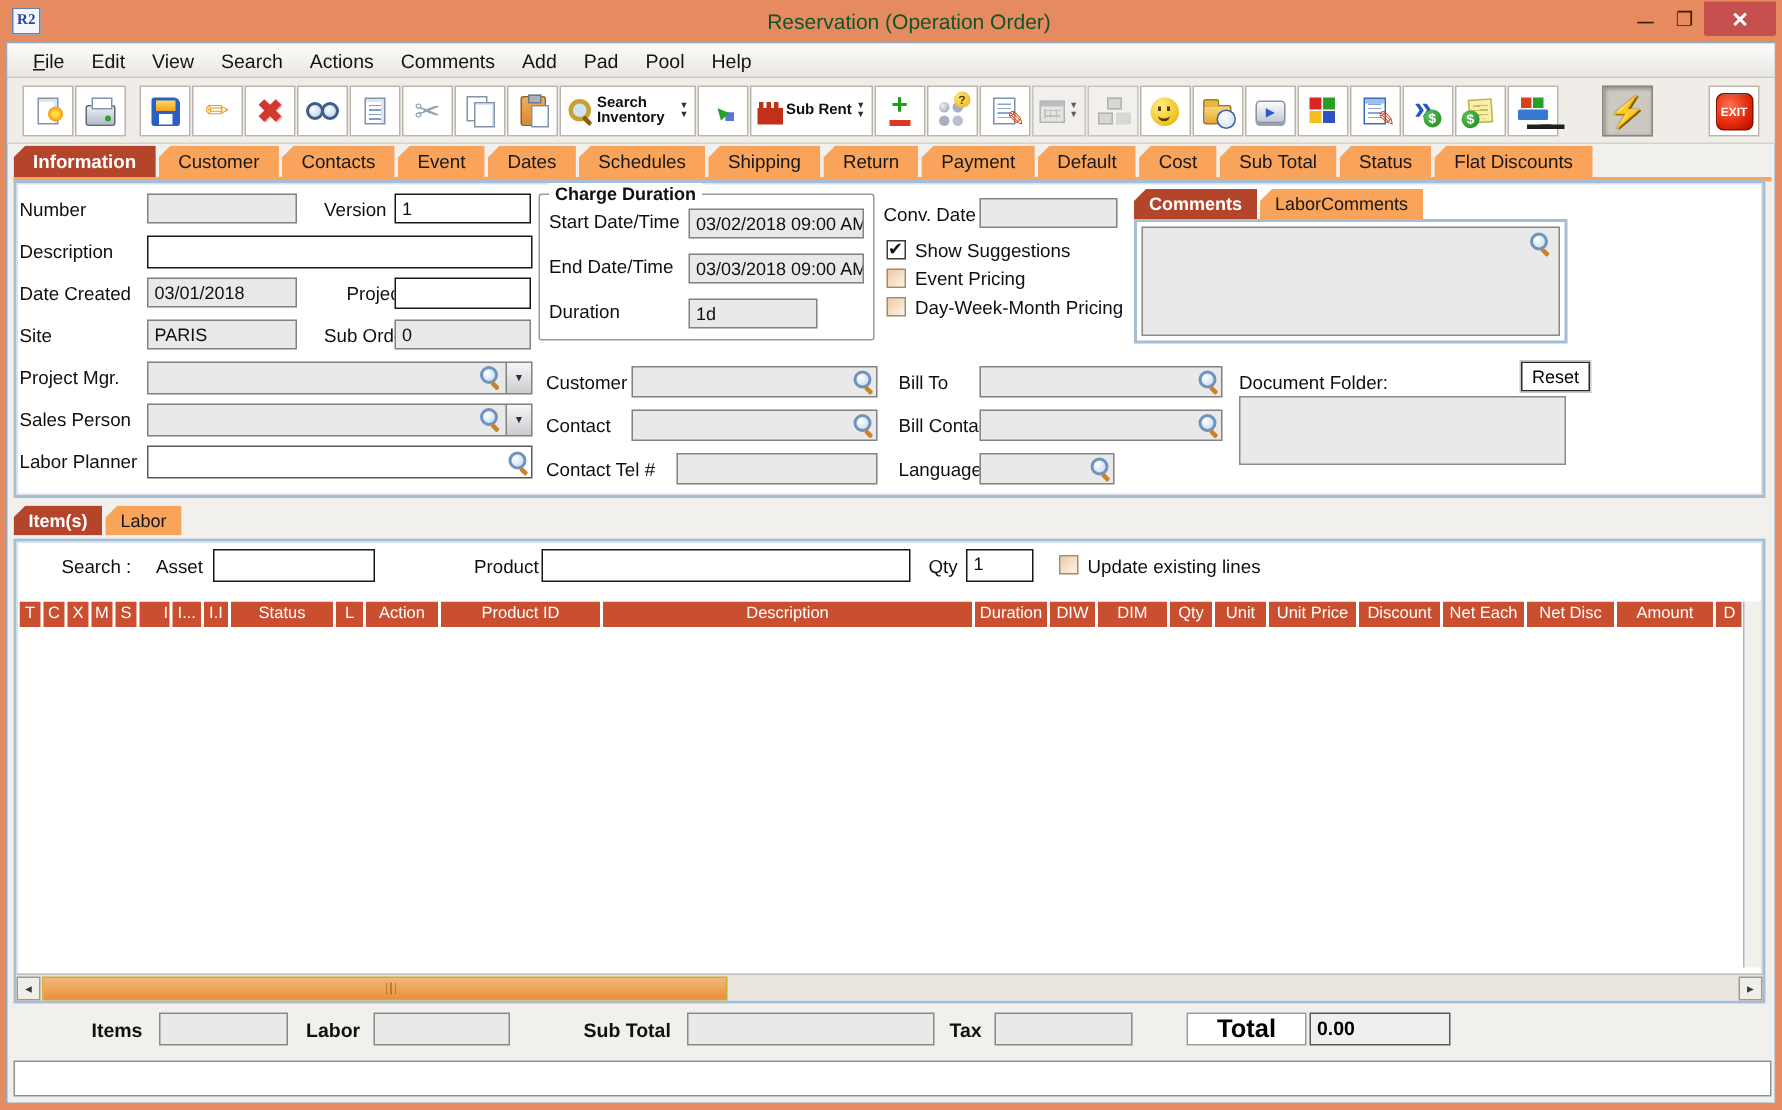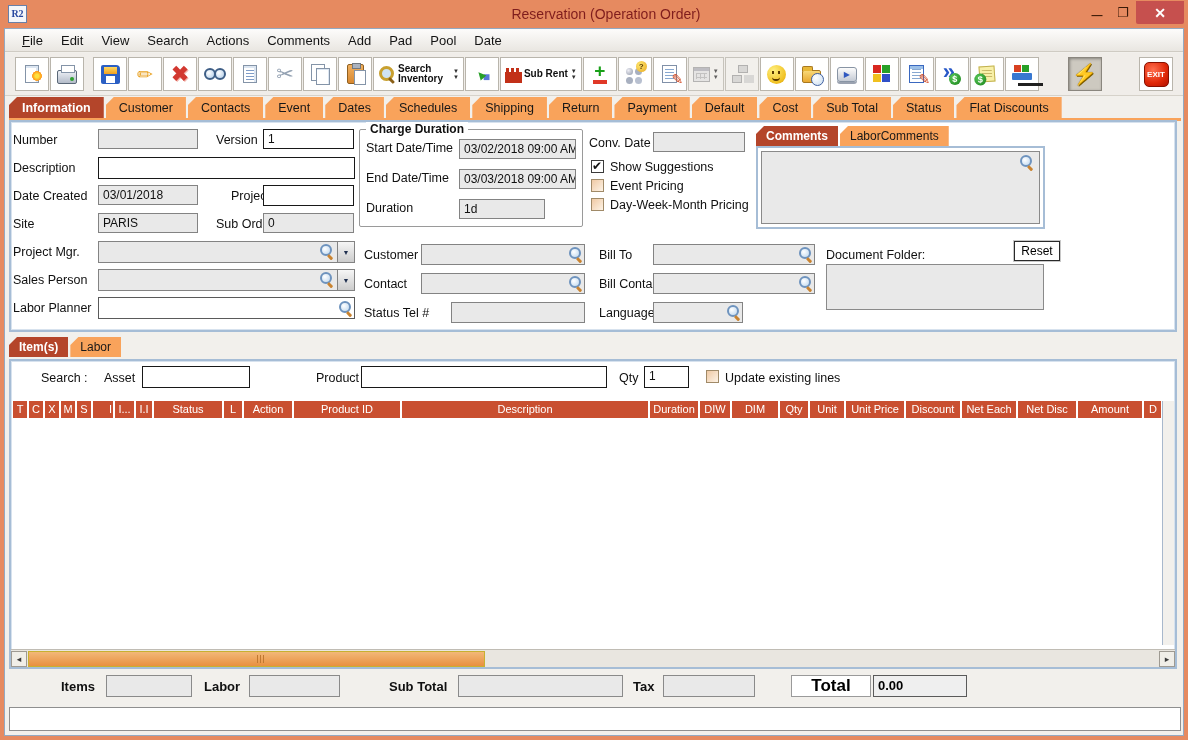--- a/index.html
+++ b/index.html
@@ -2,21 +2,21 @@
 <html><head>
 <meta charset="utf-8">
 <style>
   * { margin:0; padding:0; box-sizing:border-box; }
   html,body { width:1188px; height:740px; overflow:hidden; font-family:"Liberation Sans",sans-serif; }
   #win { position:relative; width:1188px; height:740px; background:#E68A60; }
 
   
   #titlebar { position:absolute; left:0; top:0; width:100%; height:28px; }
   #appicon { position:absolute; left:8px; top:5px; width:19px; height:18px; background:#F4F6FA; border:1px solid #6880A8; font-size:10px; font-weight:bold; color:#2848A0; text-align:center; line-height:16px; font-family:"Liberation Serif",serif; }
-  #title { position:absolute; left:0; right:0; top:6px; text-align:center; font-size:14px; color:#7f1d1d;margin-left:24px; }
+  #title { position:absolute; left:0; right:0; top:6px; text-align:center; font-size:14px; color:#14532d;margin-left:24px; }
   .wbtn { position:absolute; top:0; height:24px; display:flex; align-items:center; justify-content:center; color:#3A1A08; }
   #btn-min { left:1084px; width:26px; } #btn-min::after { content:"—"; font-size:11px; font-weight:bold; margin-top:6px; }
   #btn-max { left:1110px; width:26px; } #btn-max::after { content:"❐"; font-size:13px; }
   #btn-close { left:1136px; width:48px; height:23px; top:1px; background:#C6504E; border-radius:0 0 2px 2px; }
   #btn-close::after { content:"✕"; color:#fff; font-size:14px; font-weight:bold; }
 
   
   #content { position:absolute; left:4px; top:28px; width:1180px; height:708px; background:#F2F0EC; border:1px solid #93A9C2; }
 
   
@@ -158,21 +158,21 @@
     <div id="menubar">
       <span class="menu-item accel">File</span>
       <span class="menu-item">Edit</span>
       <span class="menu-item">View</span>
       <span class="menu-item">Search</span>
       <span class="menu-item">Actions</span>
       <span class="menu-item">Comments</span>
       <span class="menu-item">Add</span>
       <span class="menu-item">Pad</span>
       <span class="menu-item">Pool</span>
-      <span class="menu-item">Date</span>
+      <span class="menu-item">Help</span>
     </div>
 
     <div id="toolbar">
       <div class="tb">
           <span class="pg i-new"></span>
         </div>
       <div class="tb">
           <span class="i-print"></span>
         </div>
       <span class="gap8"></span>
@@ -347,21 +347,21 @@
 
       <span class="lbl" style="left:353px; top:155px;">Contact</span>
       <div class="fld" style="left:410px; top:151px; width:164px; height:21px;">
           <span class="mag"></span>
         </div>
       <span class="lbl" style="left:588px; top:155px;">Bill Contact</span>
       <div class="fld" style="left:642px; top:151px; width:162px; height:21px;">
           <span class="mag"></span>
         </div>
 
-      <span class="lbl" style="left:353px; top:184px;">Status Tel #</span>
+      <span class="lbl" style="left:353px; top:184px;">Contact Tel #</span>
       <div class="fld" style="left:440px; top:180px; width:134px; height:21px;"></div>
       <span class="lbl" style="left:588px; top:184px;">Language</span>
       <div class="fld" style="left:642px; top:180px; width:90px; height:21px;">
           <span class="mag"></span>
         </div>
 
       <div class="tabrow" style="left:745px; top:4px;">
         <span class="tab small active">Comments</span>
         <span class="tab small">LaborComments</span>
       </div>

